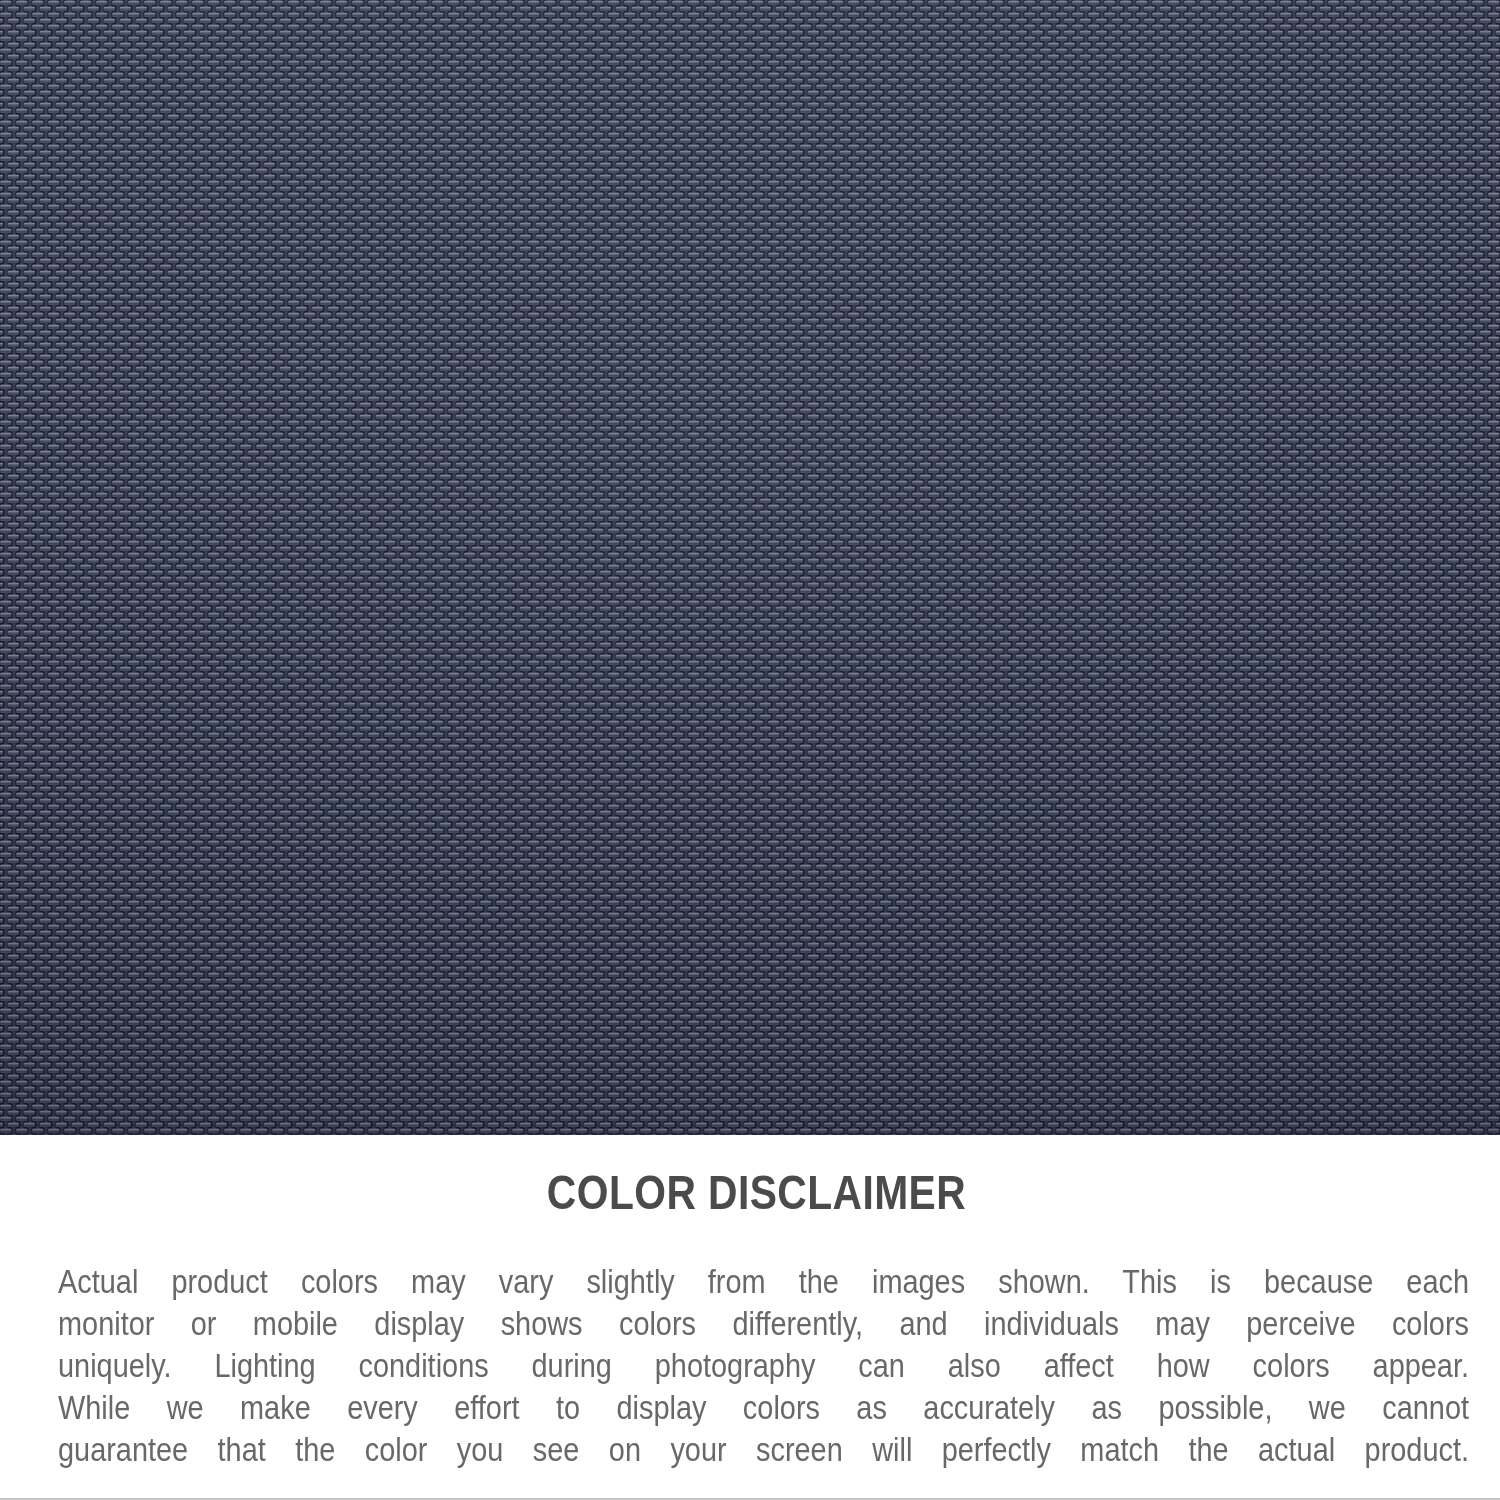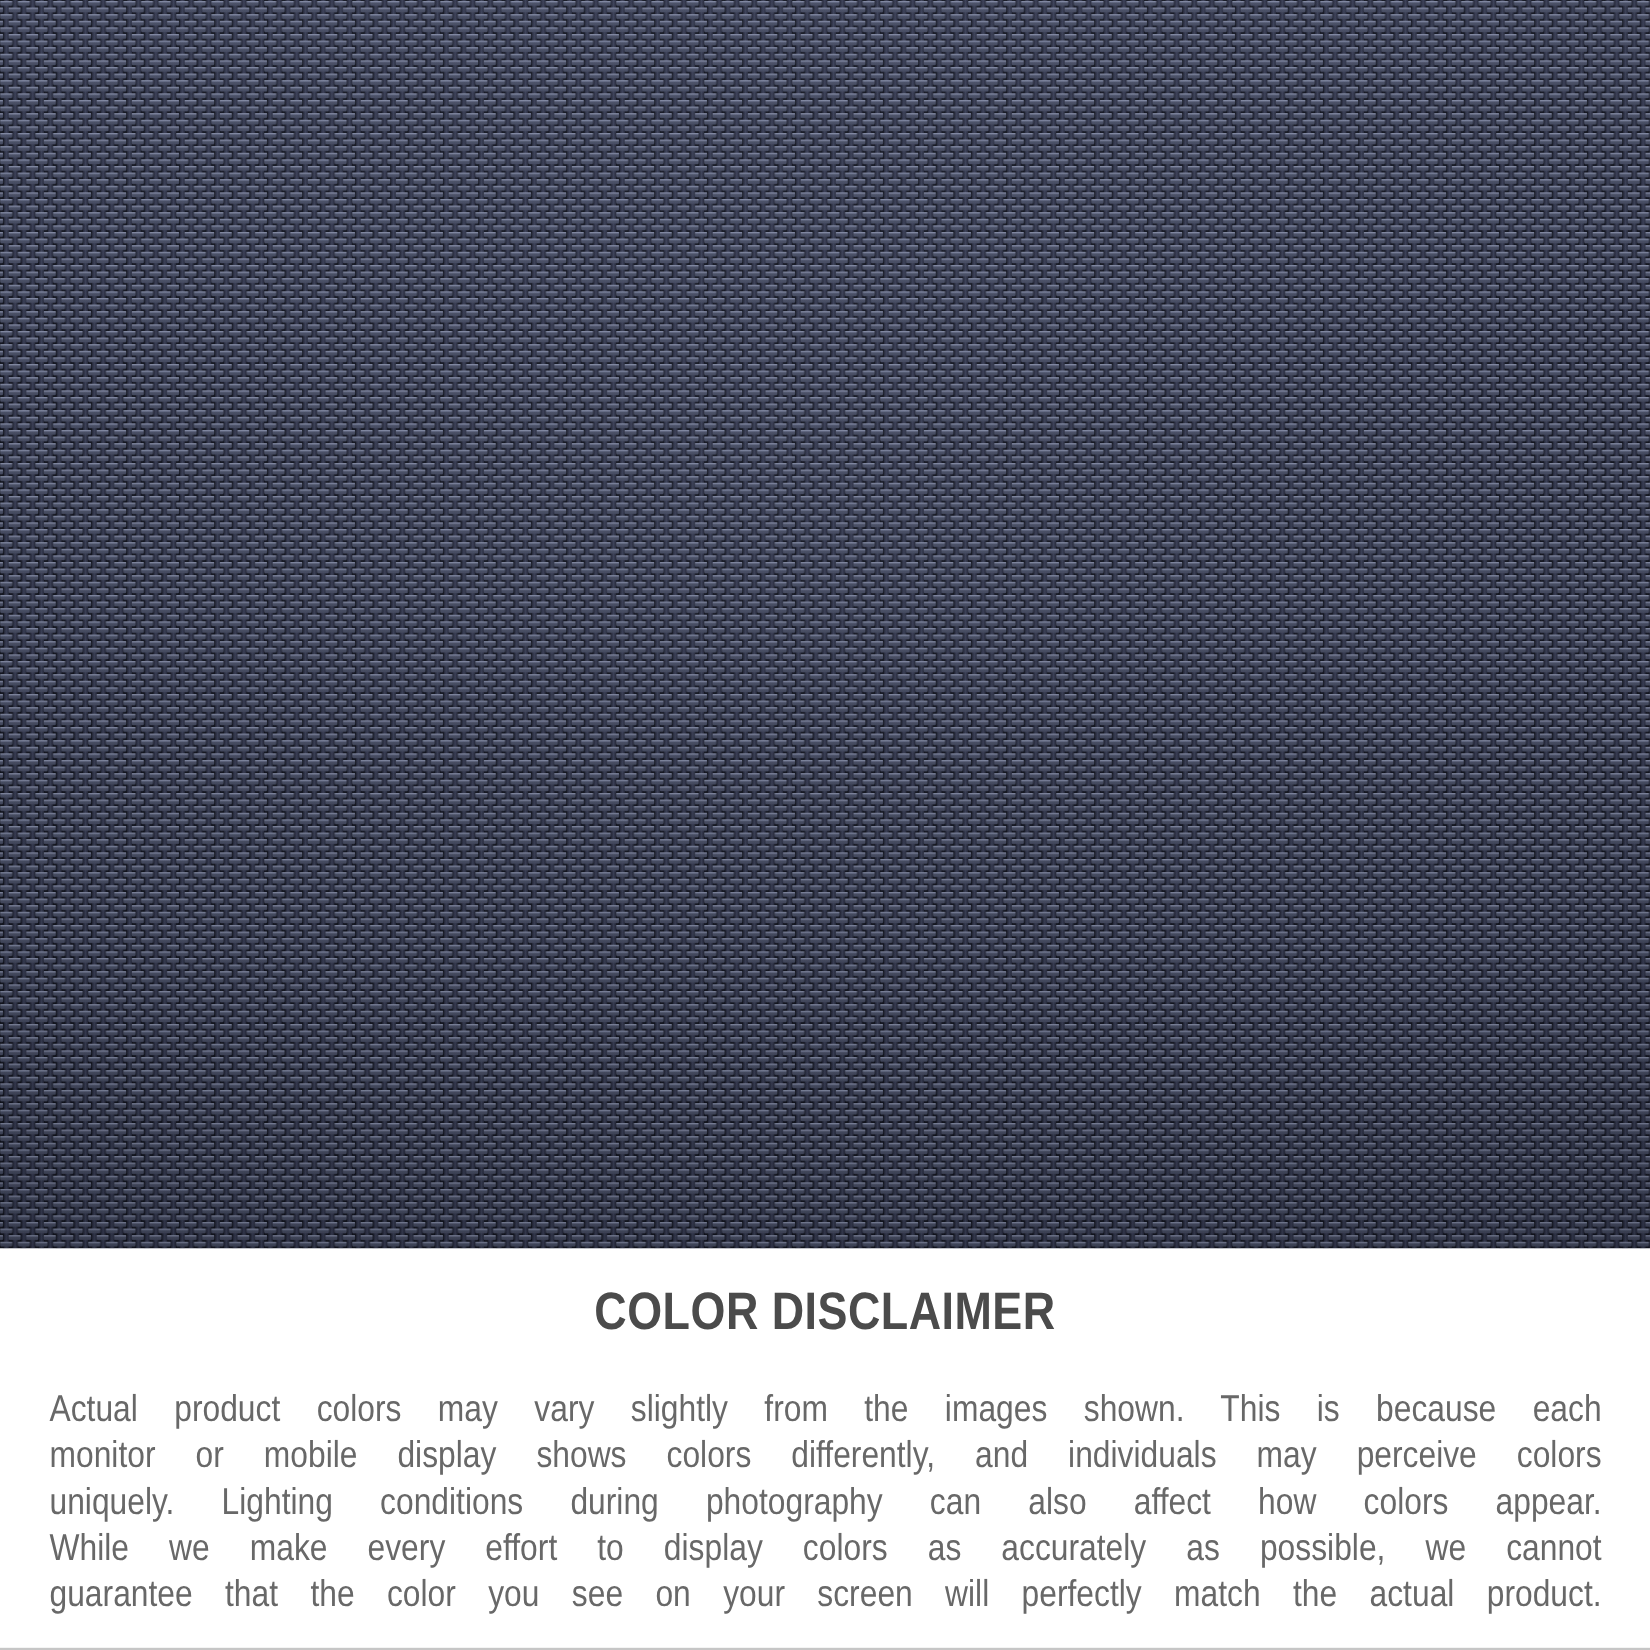--- a/index.html
+++ b/index.html
@@ -42,20 +42,21 @@
   }
 
   
   .disclaimer {
     position: relative;
     width: 1500px;
     height: 363px;
     background: #ffffff;
     padding-top: 30px;
     box-sizing: border-box;
+    padding-left: 13px;
   }
   .title {
     margin: 0;
     font-size: 48px;
     font-weight: 700;
     letter-spacing: 0.5px;
     line-height: 1.15;
     text-align: center;
     color: var(--title-color, #4b4b4b);
     transform: scaleX(0.85);

